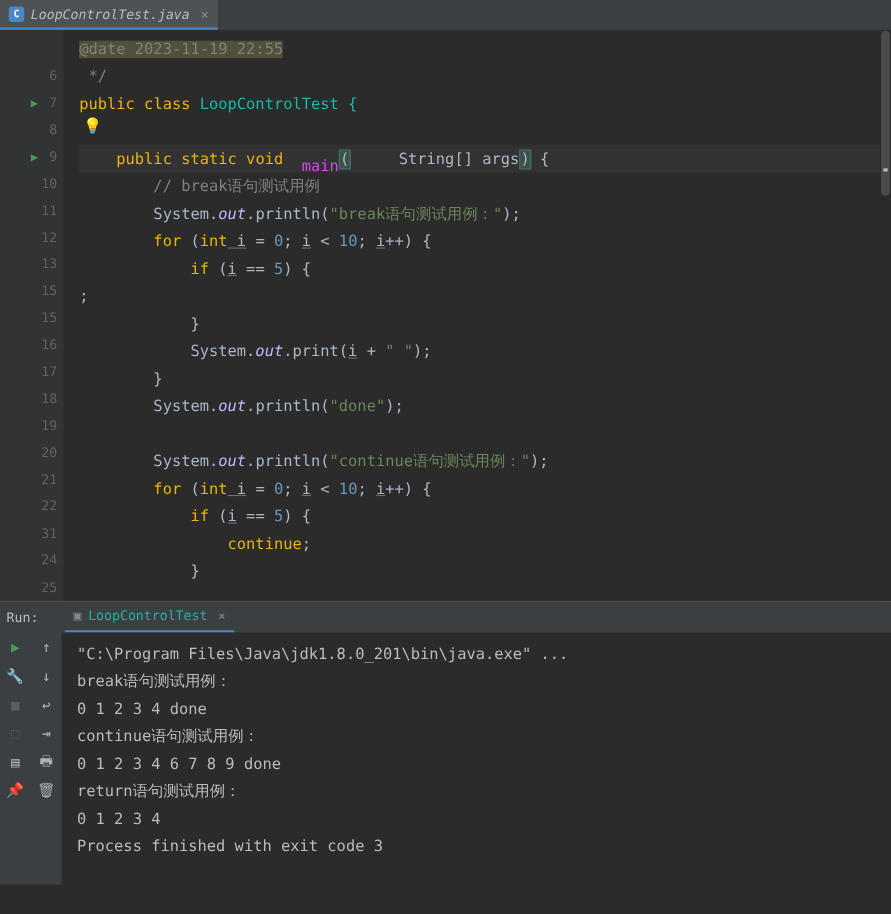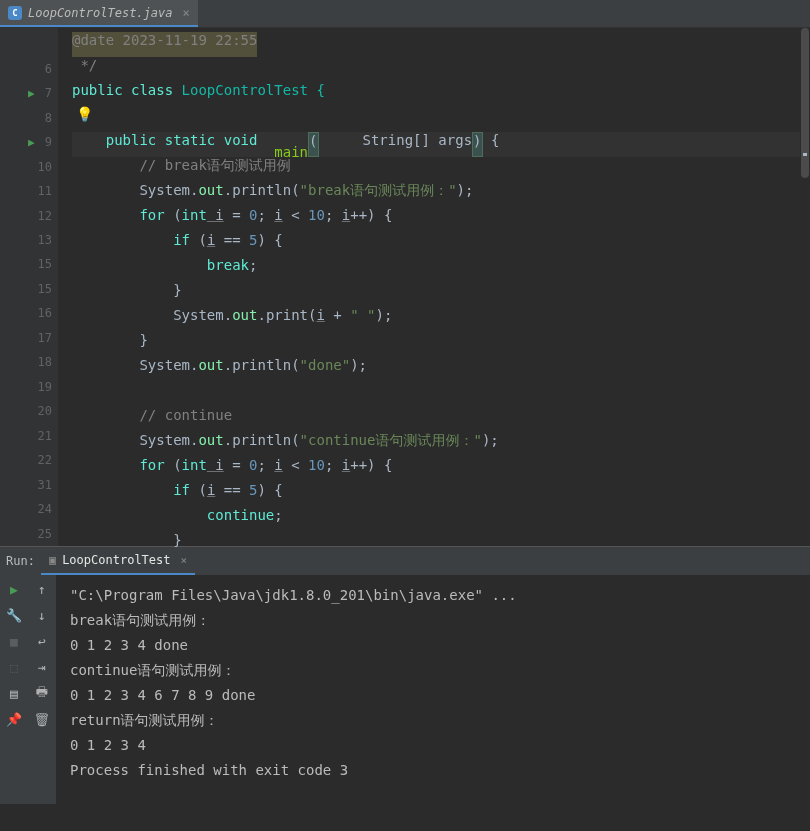--- a/index.html
+++ b/index.html
@@ -77,71 +77,72 @@
     .editor {
       flex: 1;
       background: #2b2b2b;
       padding-top: 4px;
       padding-left: 14px;
       position: relative;
     }
     .code-line {
       height: 25px;
       display: flex;
+      align-items: center;
       white-space: pre;
       font-size: 14px;
     }
     .line-highlight {
       background: #323232;
     }
-    .kw { color: #5eead4; }
+    .kw { color: #eab308; }
     .str { color: #6a8759; }
     .num { color: #6897bb; }
     .comment { color: #808080; }
-    .static-field { color: #86efac; }
-    .method-decl { color: #84cc16; margin-top: 12px; }
+    .static-field { color: #c4b5fd; font-style: italic; }
+    .method-decl { color: #d946ef; margin-top: 12px; }
     .param { color: #a9b7c6; padding-left: 44px; }
     .class-name { color: #14b8a6; }
     .underline-var { text-decoration: underline; text-decoration-style: solid; text-decoration-color: #707070; }
     .datestamp { color: #808080; background: #52503a; }
     .bulb {
       position: absolute;
       left: 18px;
       top: 78px;
       font-size: 14px;
     }
     .paren-hl { background: #3b514d; border: 1px solid #4d6e5c; }
     .run-panel {
       border-top: 1px solid #555555;
       background: #3c3f41;
     }
     .run-header {
       display: flex;
       align-items: center;
       height: 28px;
       padding-left: 6px;
-      gap: 6px;
+      gap: 24px;
     }
     .run-label {
       color: #bbbbbb;
       font-size: 12px;
     }
     .run-tab {
       display: flex;
       align-items: center;
       gap: 6px;
       padding: 4px 8px;
       border-bottom: 2px solid #4a88c7;
       height: 100%;
     }
     .run-tab-icon {
       color: #8a8a8a;
       font-size: 12px;
     }
-    .run-tab-label { color: #e5e5e5; font-size: 12px; }
+    .run-tab-label { color: #14b8a6; font-size: 12px; }
     .run-tab-close { color: #8a8a8a; font-size: 11px; margin-left: 4px; cursor: pointer; }
     .run-body {
       display: flex;
       height: 229px;
     }
     .run-toolbar-left {
       width: 28px;
       background: #3c3f41;
       display: flex;
       flex-direction: column;
@@ -288,27 +289,26 @@
   <div class="editor">
     <div class="code-line">   <span class="datestamp">@date 2023-11-19 22:55</span></div>
     <div class="code-line"><span class="comment"> */</span></div>
     <div class="code-line"><span class="kw">public</span><span class="kw"> class</span><span class="class-name"> LoopControlTest {</span></div>
     <div class="code-line"><span class="bulb">💡</span></div>
     <div class="code-line line-highlight"><span class="kw">    public</span><span class="kw"> static</span><span class="kw"> void</span><span class="method-decl"> </span><span class="method-decl"> main</span><span class="paren-hl">(</span><span class="param">String[] args</span><span class="paren-hl">)</span><span> {</span></div>
     <div class="code-line"><span class="comment">        // break语句测试用例</span></div>
     <div class="code-line"><span>        System.</span><span class="static-field">out</span><span>.println(</span><span class="str">"break语句测试用例："</span><span>);</span></div>
     <div class="code-line"><span class="kw">        for</span><span> (</span><span class="kw">int</span><span class="underline-var"> i</span><span> = </span><span class="num">0</span><span>; </span><span class="underline-var">i</span><span> &lt; </span><span class="num">10</span><span>; </span><span class="underline-var">i</span><span>++) {</span></div>
     <div class="code-line"><span class="kw">            if</span><span> (</span><span class="underline-var">i</span><span> == </span><span class="num">5</span><span>) {</span></div>
-    <div class="code-line"><span class="kw">                break</span><span>;</span></div>
+    <div class="code-line"><span>;</span></div>
     <div class="code-line"><span>            }</span></div>
     <div class="code-line"><span>            System.</span><span class="static-field">out</span><span>.print(</span><span class="underline-var">i</span><span> + </span><span class="str">" "</span><span>);</span></div>
     <div class="code-line"><span>        }</span></div>
     <div class="code-line"><span>        System.</span><span class="static-field">out</span><span>.println(</span><span class="str">"done"</span><span>);</span></div>
     <div class="code-line"></div>
-    <div class="code-line"><span class="comment">        // continue</span></div>
     <div class="code-line"><span>        System.</span><span class="static-field">out</span><span>.println(</span><span class="str">"continue语句测试用例："</span><span>);</span></div>
     <div class="code-line"><span class="kw">        for</span><span> (</span><span class="kw">int</span><span class="underline-var"> i</span><span> = </span><span class="num">0</span><span>; </span><span class="underline-var">i</span><span> &lt; </span><span class="num">10</span><span>; </span><span class="underline-var">i</span><span>++) {</span></div>
     <div class="code-line"><span class="kw">            if</span><span> (</span><span class="underline-var">i</span><span> == </span><span class="num">5</span><span>) {</span></div>
     <div class="code-line"><span class="kw">                continue</span><span>;</span></div>
     <div class="code-line"><span>            }</span></div>
     <div class="scrollbar-v">
       <div class="scroll-thumb"></div>
       <div class="cursor-mark"></div>
     </div>
   </div>

